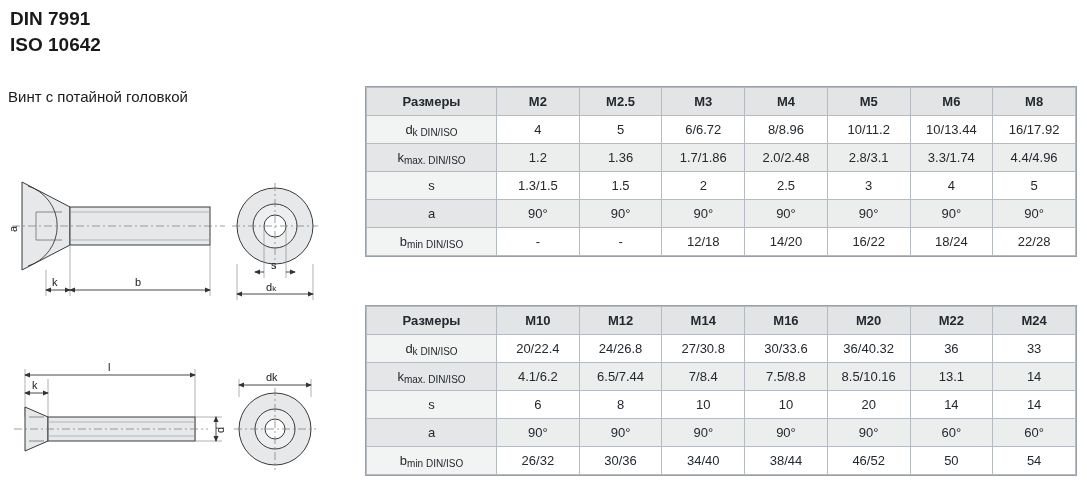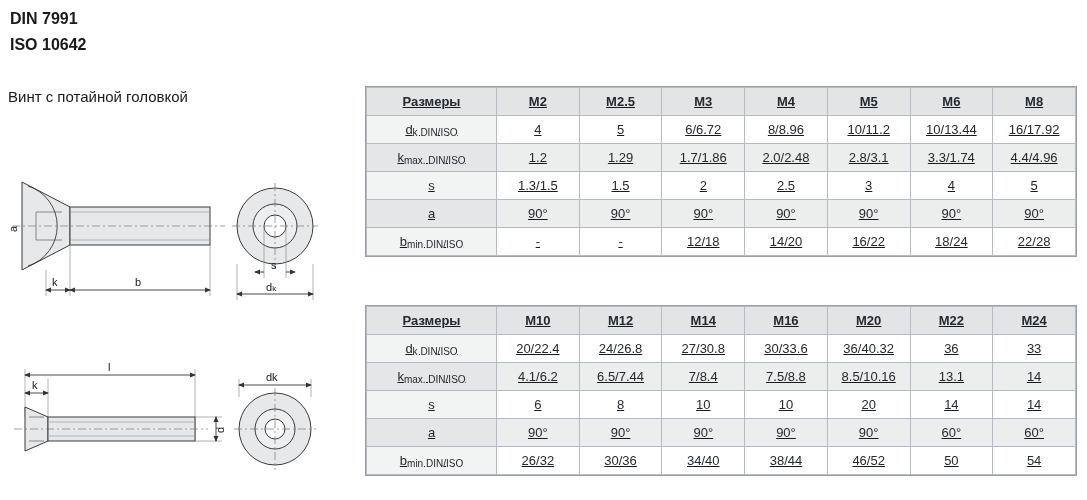--- a/index.html
+++ b/index.html
@@ -19,21 +19,21 @@
     overflow: hidden;
   }
 
   
   .titles {
     position: absolute;
     left: 10px;
     top: 6px;
   }
   .title-line {
-    font-size: 16px;
+    font-size: 19px;
     font-weight: bold;
     line-height: 26px;
     color: #1a1a1a;
   }
   .subtitle {
     position: absolute;
     left: 8px;
     top: 88px;
     font-size: 15px;
     color: #1a1a1a;
@@ -53,21 +53,20 @@
     top: 345px;
     width: 350px;
     height: 150px;
   }
 
   
   .tbl-wrap {
     position: absolute;
     border: 1px solid #9aa0a6;
     background: #ffffff;
-    text-decoration: underline;
   }
   #table-top-wrap { left: 365px; top: 86px; width: 712px; }
   #table-bottom-wrap { left: 365px; top: 305px; width: 712px; }
 
   table.spec {
     border-collapse: collapse;
     width: 100%;
     table-layout: fixed;
   }
   table.spec th, table.spec td {
@@ -285,21 +284,21 @@
           <td>5</td>
           <td>6/6.72</td>
           <td>8/8.96</td>
           <td>10/11.2</td>
           <td>10/13.44</td>
           <td>16/17.92</td>
         </tr>
         <tr>
           <td class="rowlabel"><span class="main">k</span><span class="sub">max. DIN/ISO</span></td>
           <td>1.2</td>
-          <td>1.29</td>
+          <td>1.36</td>
           <td>1.7/1.86</td>
           <td>2.0/2.48</td>
           <td>2.8/3.1</td>
           <td>3.3/1.74</td>
           <td>4.4/4.96</td>
         </tr>
         <tr>
           <td class="rowlabel"><span class="main">s</span><span class="sub"></span></td>
           <td>1.3/1.5</td>
           <td>1.5</td>

